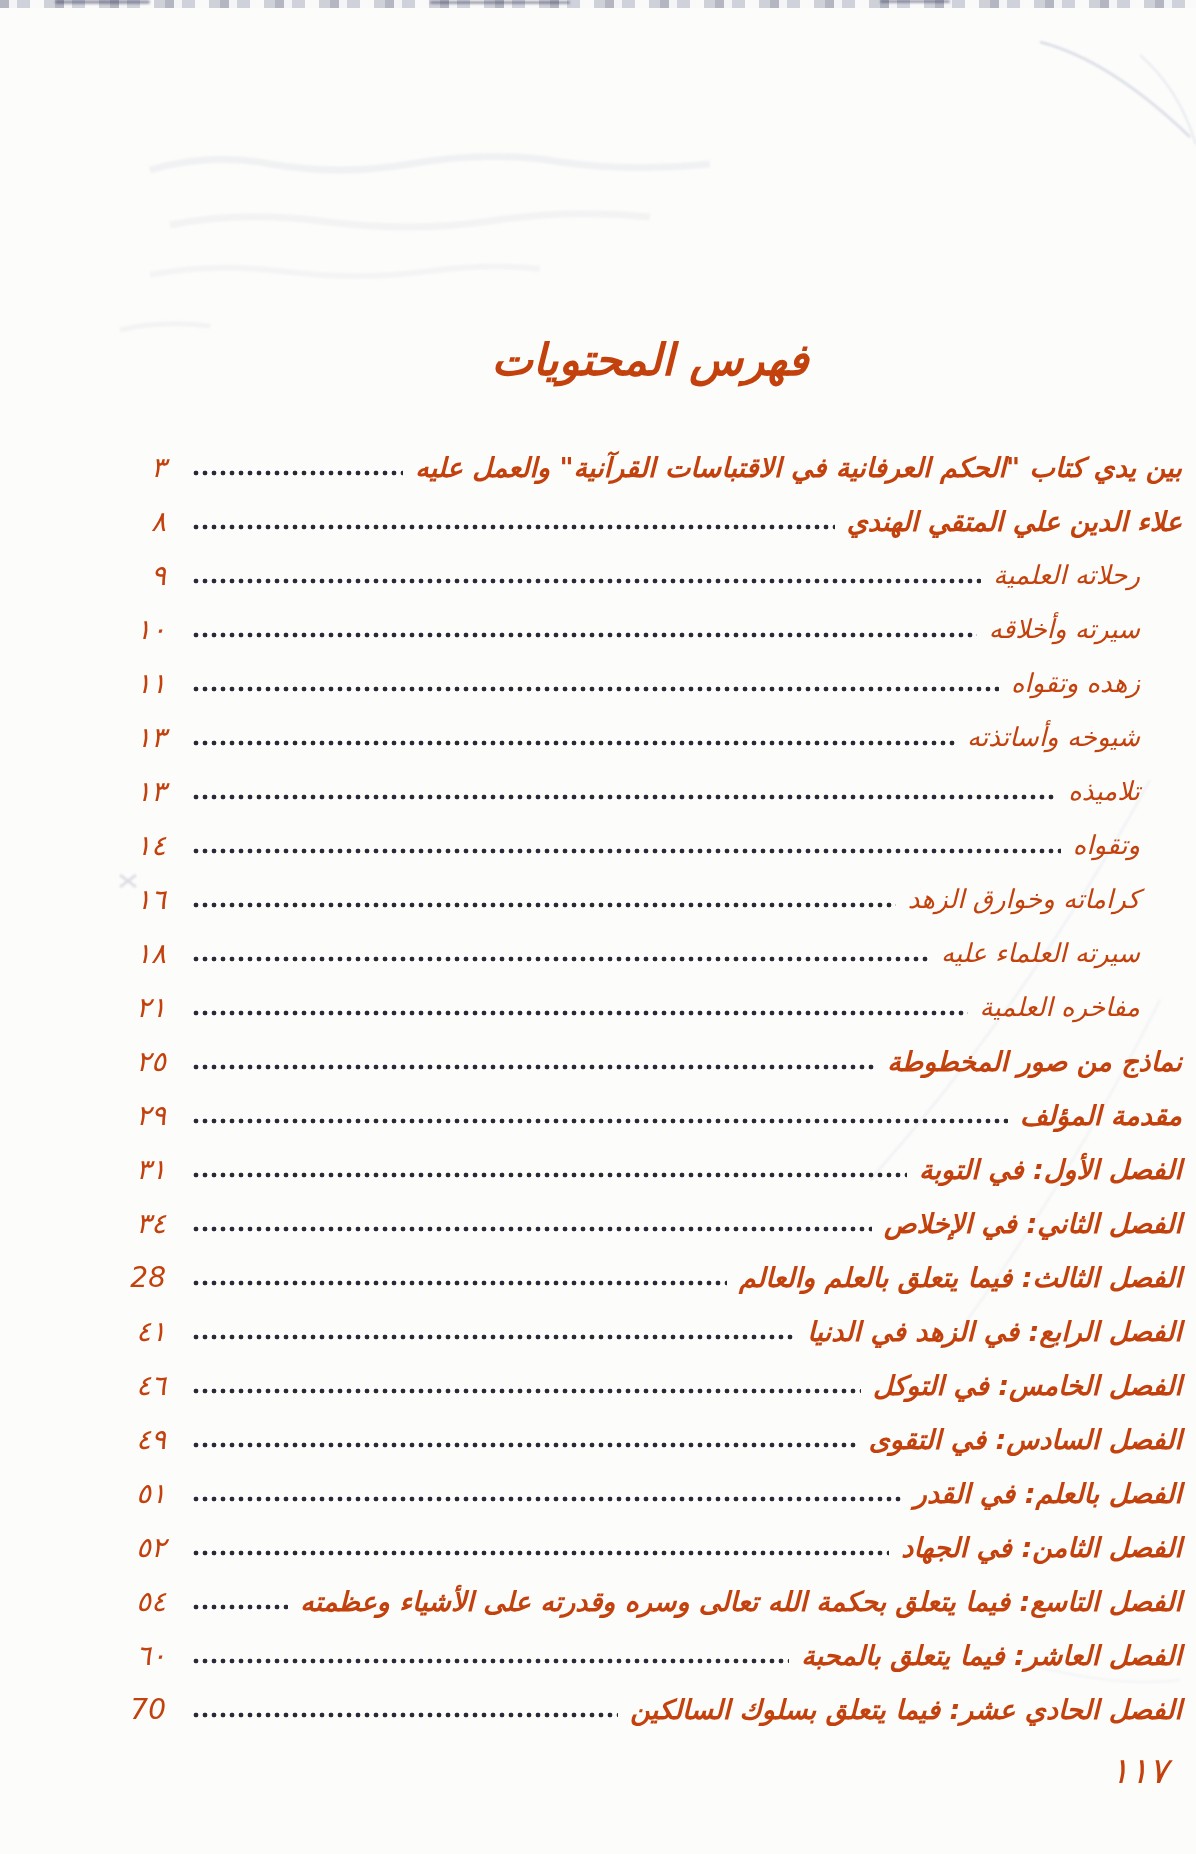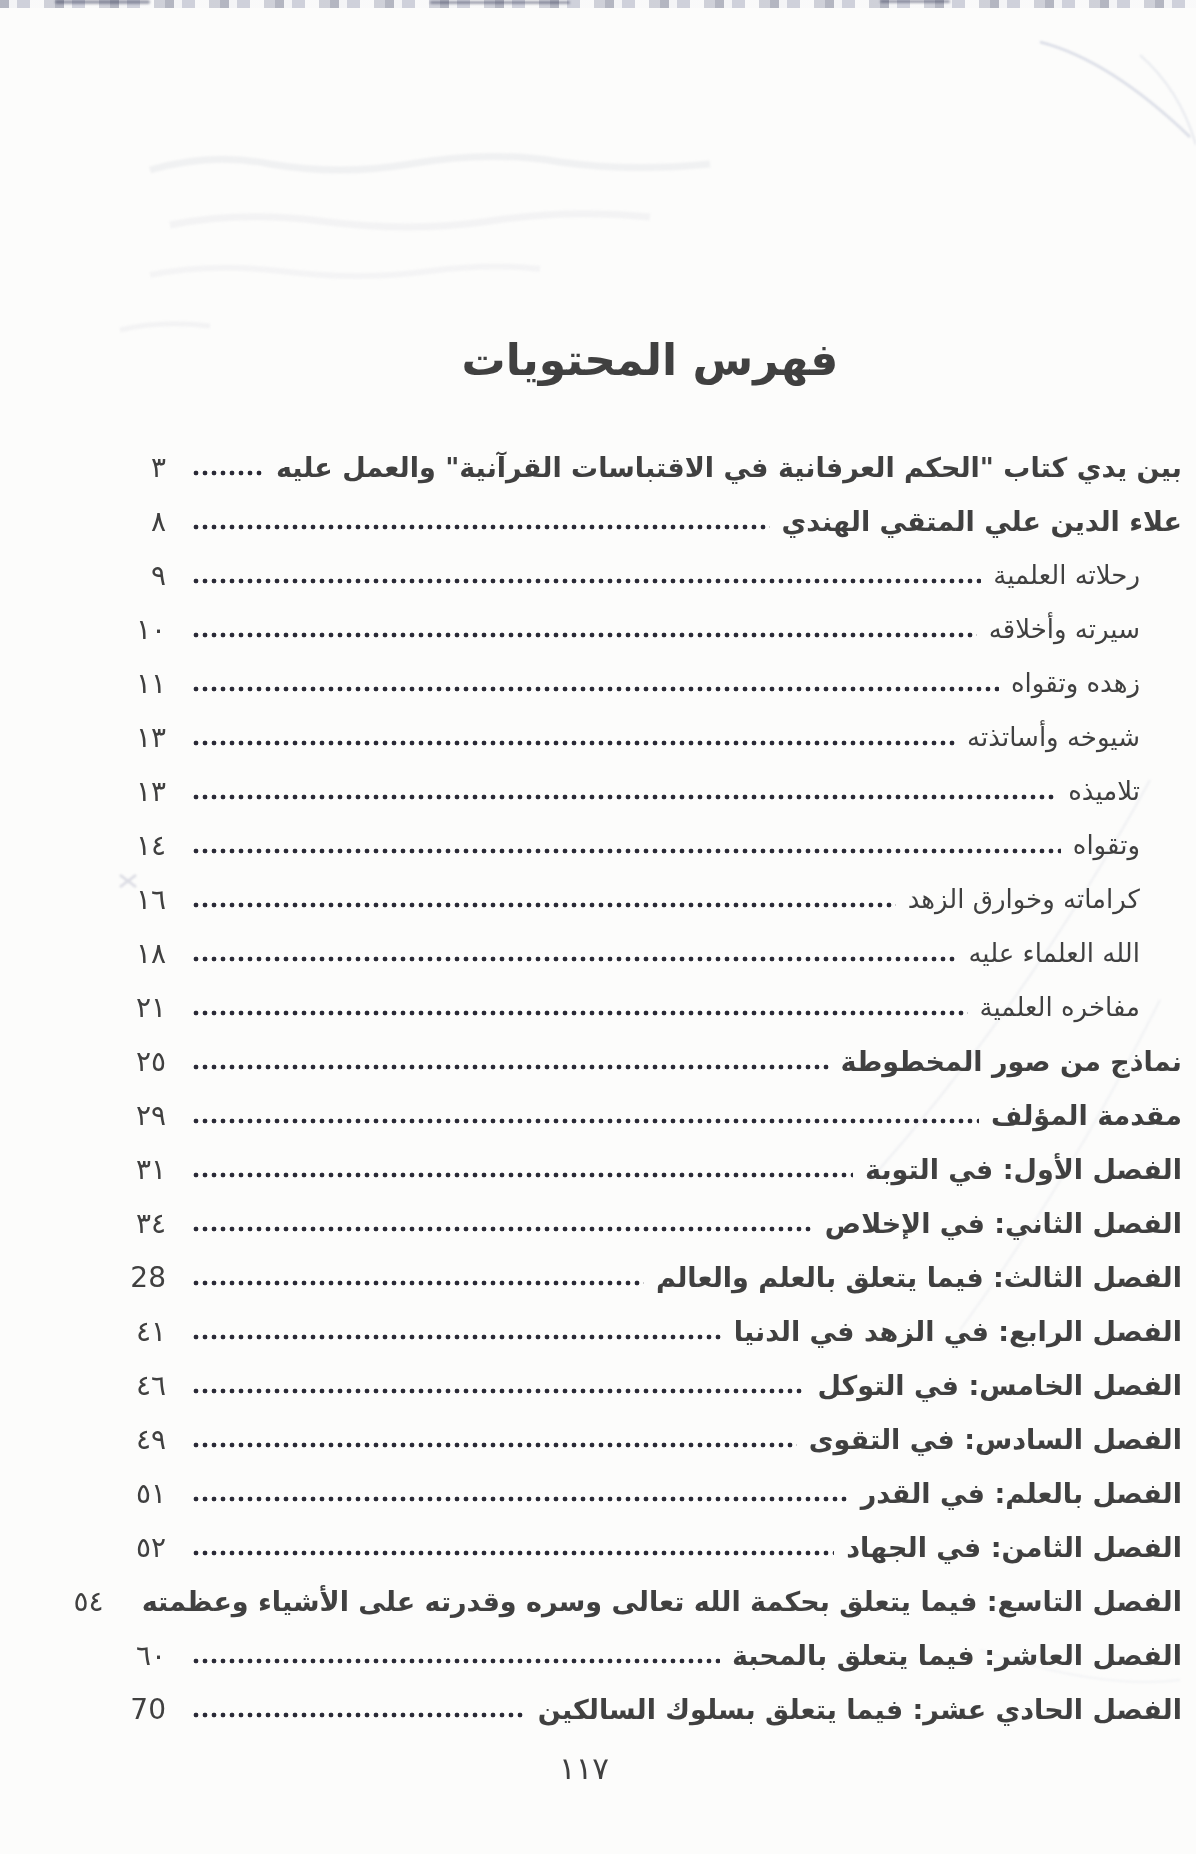--- a/index.html
+++ b/index.html
@@ -3,22 +3,23 @@
 <meta charset="utf-8">
 <style>
   html,body{margin:0;padding:0;background:#e8e8e8;}
   .page{
     position:relative;
     width:1196px;height:1854px;
     margin:0 auto;
     background:#fcfcfb;
     overflow:hidden;
     font-family:"DejaVu Sans", sans-serif;
-    color:#404040;
+    color:#c2410c;
     direction:rtl;
+    font-style:italic;
   }
   
   .top-edge{
     position:absolute;top:0;left:0;right:0;height:8px;
     background:repeating-linear-gradient(90deg,
       rgba(72,78,108,.40) 0 9px,
       rgba(196,200,220,.14) 9px 17px,
       rgba(112,118,152,.32) 17px 30px,
       rgba(228,230,242,.10) 30px 44px,
       rgba(90,96,128,.28) 44px 55px);
@@ -44,21 +45,21 @@
     margin:14px 12px 0 26px;
     background:radial-gradient(circle at 4px 5px,#2a2a36 2.05px,rgba(0,0,0,0) 2.7px);
     background-size:9px 12px;background-repeat:repeat-x;
   }
   .toc-row .pagenum{
     flex:0 0 54px;direction:ltr;text-align:right;
     font-size:28px;font-weight:400;
   }
   .footer-num{
     position:absolute;top:1750px;left:0;width:1168px;
-    text-align:center;font-size:31px;letter-spacing:4px;
+    text-align:right;font-size:36px;letter-spacing:4px;
   }
 </style>
 </head>
 <body>
 
 <div class="page">
 
   <div class="top-edge"></div>
   <div class="top-edge-dash" style="top:0;left:55px;width:95px;height:4px;"></div>
   <div class="top-edge-dash" style="top:1px;left:430px;width:140px;height:3px;"></div>
@@ -123,21 +124,21 @@
         <span class="label">وتقواه</span>
         <span class="leader"></span>
         <span class="pagenum">١٤</span>
       </div>
       <div class="toc-row indent">
         <span class="label">كراماته وخوارق الزهد</span>
         <span class="leader"></span>
         <span class="pagenum">١٦</span>
       </div>
       <div class="toc-row indent">
-        <span class="label">الله العلماء عليه</span>
+        <span class="label">سيرته العلماء عليه</span>
         <span class="leader"></span>
         <span class="pagenum">١٨</span>
       </div>
       <div class="toc-row indent">
         <span class="label">مفاخره العلمية</span>
         <span class="leader"></span>
         <span class="pagenum">٢١</span>
       </div>
       <div class="toc-row bold">
         <span class="label">نماذج من صور المخطوطة</span>

